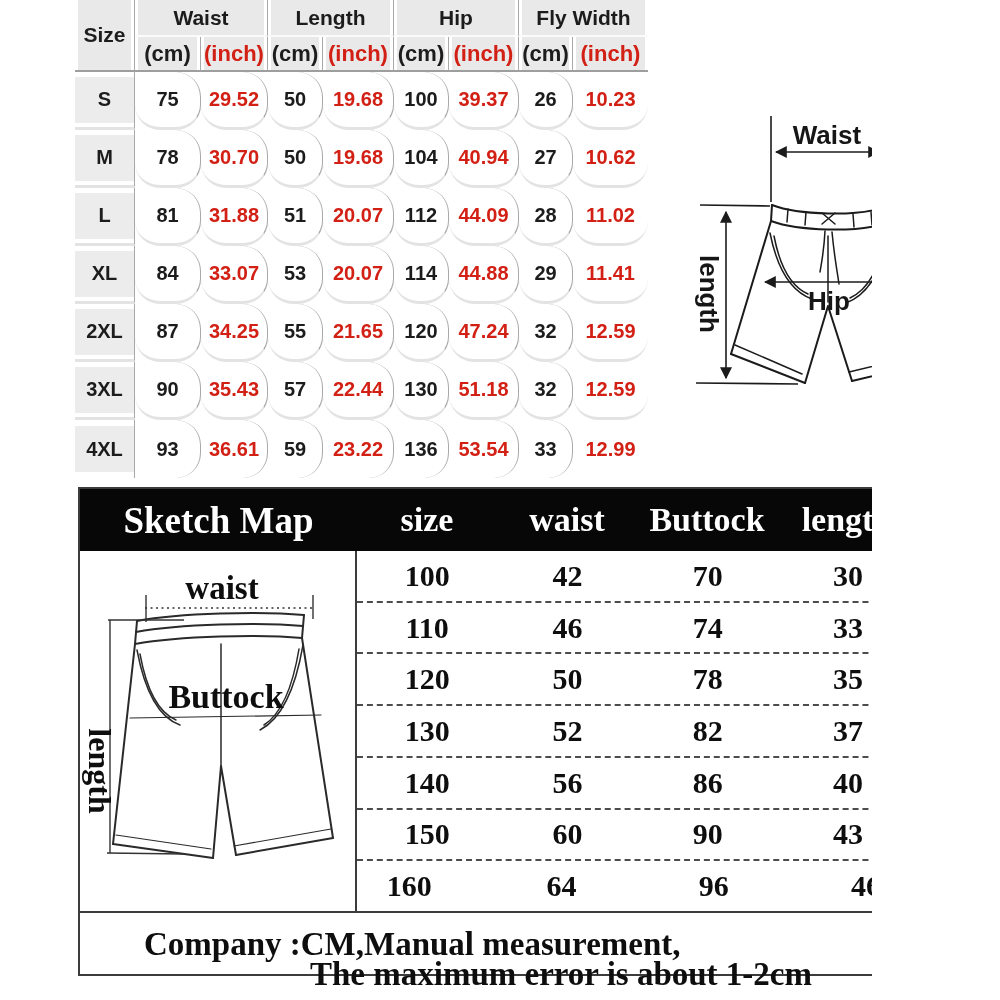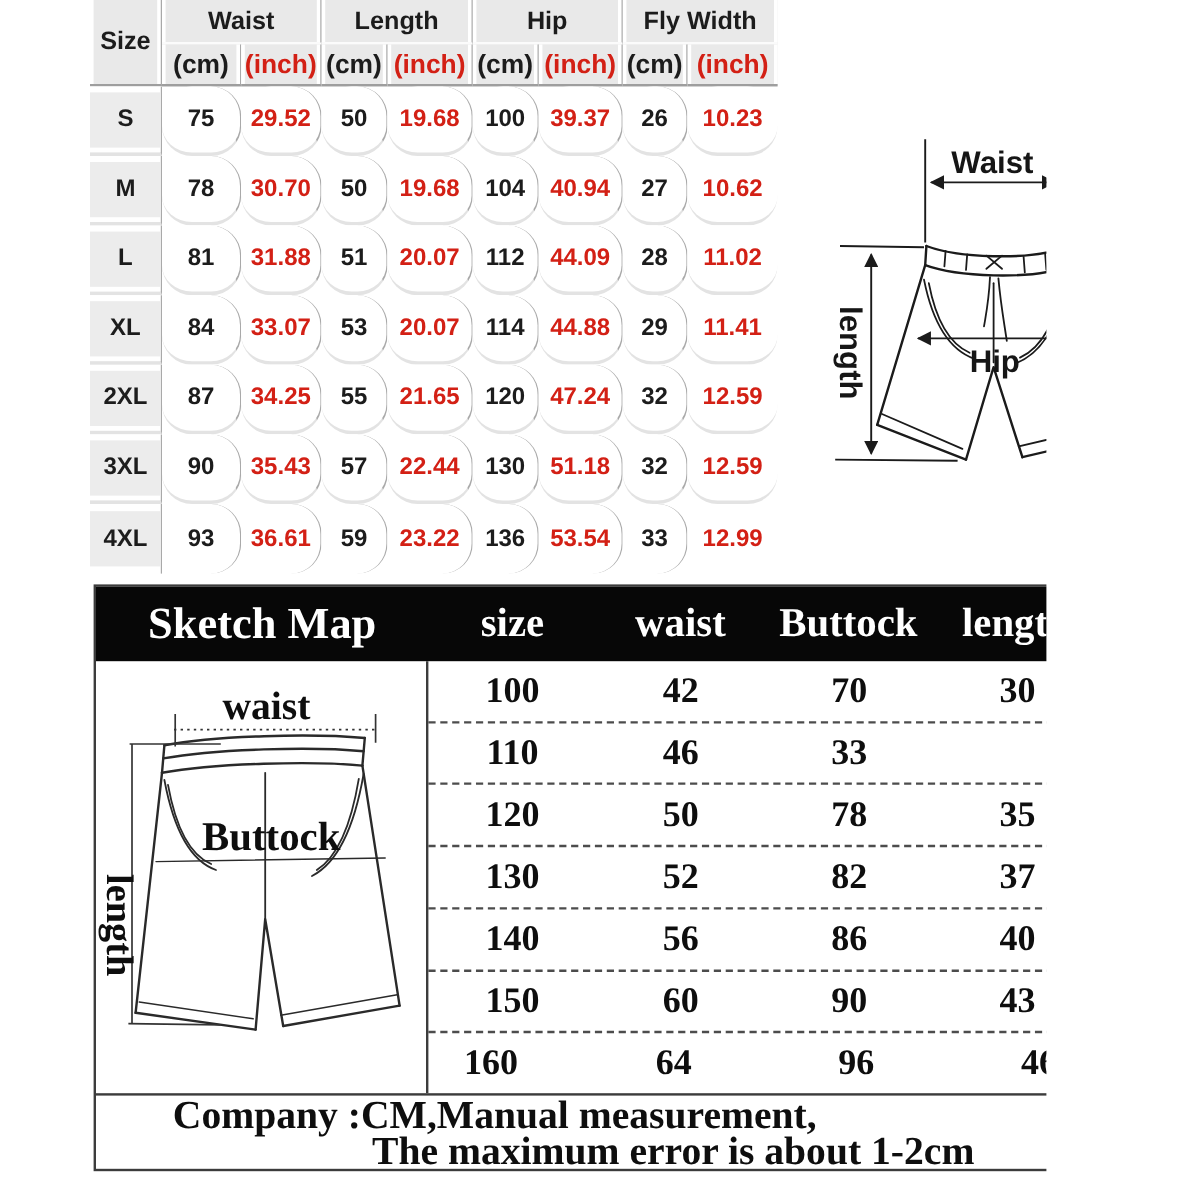--- a/index.html
+++ b/index.html
@@ -32,21 +32,21 @@
        box-sizing:border-box;font-family:"Liberation Serif",serif;color:#0e0e0e;background:#fff;}
   .bar{height:62px;background:#070707;display:flex;align-items:center;color:#ffffff;font-weight:700;}
   .bar-title{width:277px;text-align:center;font-size:37px;}
   .bh{width:140px;text-align:center;font-size:34px;}
   .content{display:flex;height:360px;}
   .pane{width:277px;border-right:2px solid #3c3c3c;box-sizing:border-box;position:relative;}
   .rows{flex:1;display:flex;flex-direction:column;}
   .r{flex:1;display:grid;grid-template-columns:repeat(4,1fr);align-items:center;border-bottom:2px dashed #4c4c4c;box-sizing:border-box;}
   .r:last-child{border-bottom:none;gap:48px;}
   .r div{text-align:center;font-size:30px;font-weight:700;}
-  .foot{height:63px;border-top:2px solid #3c3c3c;box-sizing:border-box;font-weight:700;font-size:33px;line-height:30px;padding-top:2px;}
+  .foot{height:63px;border-top:2px solid #3c3c3c;box-sizing:border-box;font-weight:700;font-size:33px;line-height:30px;padding-top:16px;}
   .l1{padding-left:64px;}
   .l2{padding-left:230px;}
 </style>
 </head>
 <body>
 
 <div class="page">
 
   <div class="tt">
     <div class="c corner" style="grid-row:1/3;grid-column:1/2">Size</div>
@@ -236,20 +236,21 @@
       <div class="rows">
         <div class="r">
           <div>100</div>
           <div>42</div>
           <div>70</div>
           <div>30</div>
         </div>
         <div class="r">
           <div>110</div>
           <div>46</div>
+          <div>74</div>
           <div>33</div>
         </div>
         <div class="r">
           <div>120</div>
           <div>50</div>
           <div>78</div>
           <div>35</div>
         </div>
         <div class="r">
           <div>130</div>

